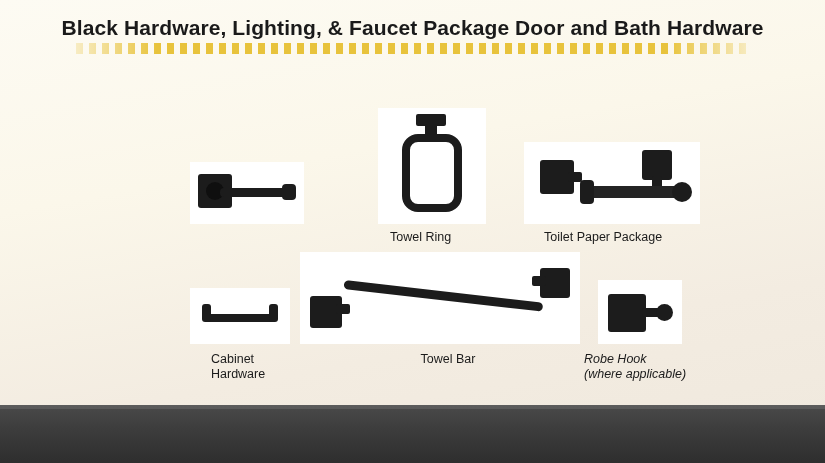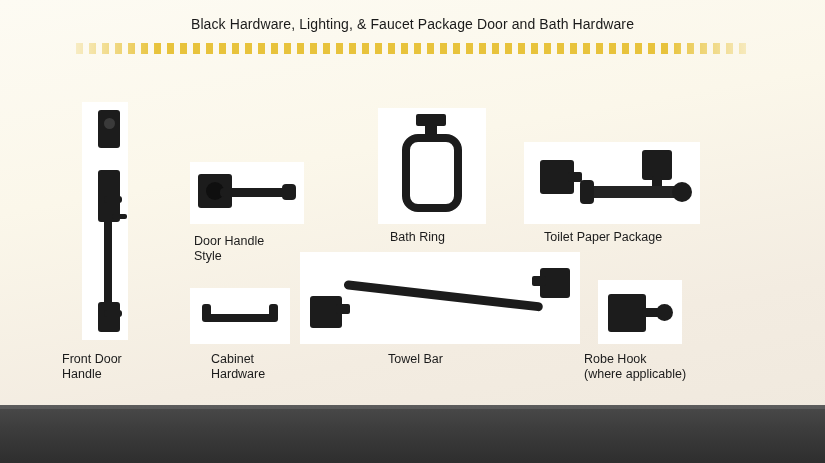--- a/index.html
+++ b/index.html
@@ -20,22 +20,22 @@
     background: linear-gradient(170deg, #fdfbf3 0%, #fbf7ea 35%, #f3ece1 70%, #efe8dd 100%);
     overflow: hidden;
   }
   
   .title {
     position: absolute;
     top: 16px;
     left: 0;
     width: 825px;
     text-align: center;
-    font-size: 14px;
-    font-weight: normal;
+    font-size: 21px;
+    font-weight: bold;
     color: #1a1a1a;
     letter-spacing: 0.1px;
   }
   
   .divider {
     position: absolute;
     top: 43px;
     left: 76px;
     width: 672px;
     height: 11px;
@@ -113,74 +113,54 @@
   
   #photo-towel-bar { left: 300px; top: 252px; width: 280px; height: 92px; }
   
   #photo-robe-hook { left: 598px; top: 280px; width: 84px; height: 64px; }
 
   .cap-front-door { left: 62px; top: 352px; width: 110px; }
   .cap-door-handle { left: 194px; top: 234px; width: 120px; }
   .cap-towel-ring { left: 390px; top: 230px; width: 120px; }
   .cap-tp-holder { left: 544px; top: 230px; width: 180px; }
   .cap-cabinet { left: 198px; top: 352px; width: 120px; margin-left: 13px; }
-  .cap-towel-bar { left: 388px; top: 352px; width: 120px; }
-  .cap-robe-hook { left: 584px; top: 352px; width: 170px; }
+  .cap-towel-bar { left: 388px; top: 352px; width: 120px; text-align: center; }
+  .cap-robe-hook { left: 584px; top: 352px; width: 170px; font-style: italic; }
 </style>
 </head>
 <body>
 
 <div class="slide">
 
   <div class="title">Black Hardware, Lighting, &amp; Faucet Package Door and Bath Hardware</div>
 
   <div class="divider fade-left"></div>
 
-  <div class="item">
-    <div class="photo" id="photo-front-door">
-
-      <div class="blk" style="left:16px; top:8px; width:22px; height:38px; border-radius:3px;"></div>
-      <div class="blk round" style="left:22px; top:16px; width:11px; height:11px; background:#3a3a3a;"></div>
-
-      <div class="blk" style="left:16px; top:68px; width:22px; height:52px; border-radius:3px;"></div>
-      <div class="blk" style="left:16px; top:200px; width:22px; height:30px; border-radius:3px;"></div>
-
-      <div class="blk" style="left:22px; top:96px; width:8px; height:118px; border-radius:4px;"></div>
-      <div class="blk" style="left:22px; top:94px; width:18px; height:7px; border-radius:3px;"></div>
-      <div class="blk" style="left:22px; top:208px; width:18px; height:7px; border-radius:3px;"></div>
-
-      <div class="blk" style="left:30px; top:112px; width:15px; height:5px; border-radius:2px;"></div>
-    </div>
-    <div class="caption cap-front-door">Front Door
-Handle</div>
-  </div>
 
   <div class="item">
     <div class="photo" id="photo-door-handle">
 
       <div class="blk" style="left:8px; top:12px; width:34px; height:34px; border-radius:3px;"></div>
 
       <div class="blk round" style="left:16px; top:20px; width:18px; height:18px; background:#0f0f0f;"></div>
 
       <div class="blk" style="left:30px; top:26px; width:72px; height:9px; border-radius:4px;"></div>
       <div class="blk" style="left:92px; top:22px; width:14px; height:16px; border-radius:4px;"></div>
     </div>
-    <div class="caption cap-door-handle">Door Handle
-Style</div>
   </div>
 
   <div class="item">
     <div class="photo" id="photo-towel-ring">
 
       <div class="blk" style="left:38px; top:6px; width:30px; height:12px; border-radius:2px;"></div>
       <div class="blk" style="left:47px; top:16px; width:12px; height:12px; border-radius:2px;"></div>
 
       <div style="position:absolute; left:24px; top:26px; width:60px; height:78px; border:8px solid #1c1c1c; border-radius:16px; box-sizing:border-box;"></div>
     </div>
-    <div class="caption cap-towel-ring">Bath Ring</div>
+    <div class="caption cap-towel-ring">Towel Ring</div>
   </div>
 
   <div class="item">
     <div class="photo" id="photo-tp-holder">
 
       <div class="blk" style="left:16px; top:18px; width:34px; height:34px; border-radius:3px;"></div>
       <div class="blk" style="left:44px; top:30px; width:14px; height:10px; border-radius:2px;"></div>
 
       <div class="blk" style="left:118px; top:8px; width:30px; height:30px; border-radius:3px;"></div>
       <div class="blk" style="left:128px; top:34px; width:10px; height:22px; border-radius:2px;"></div>

